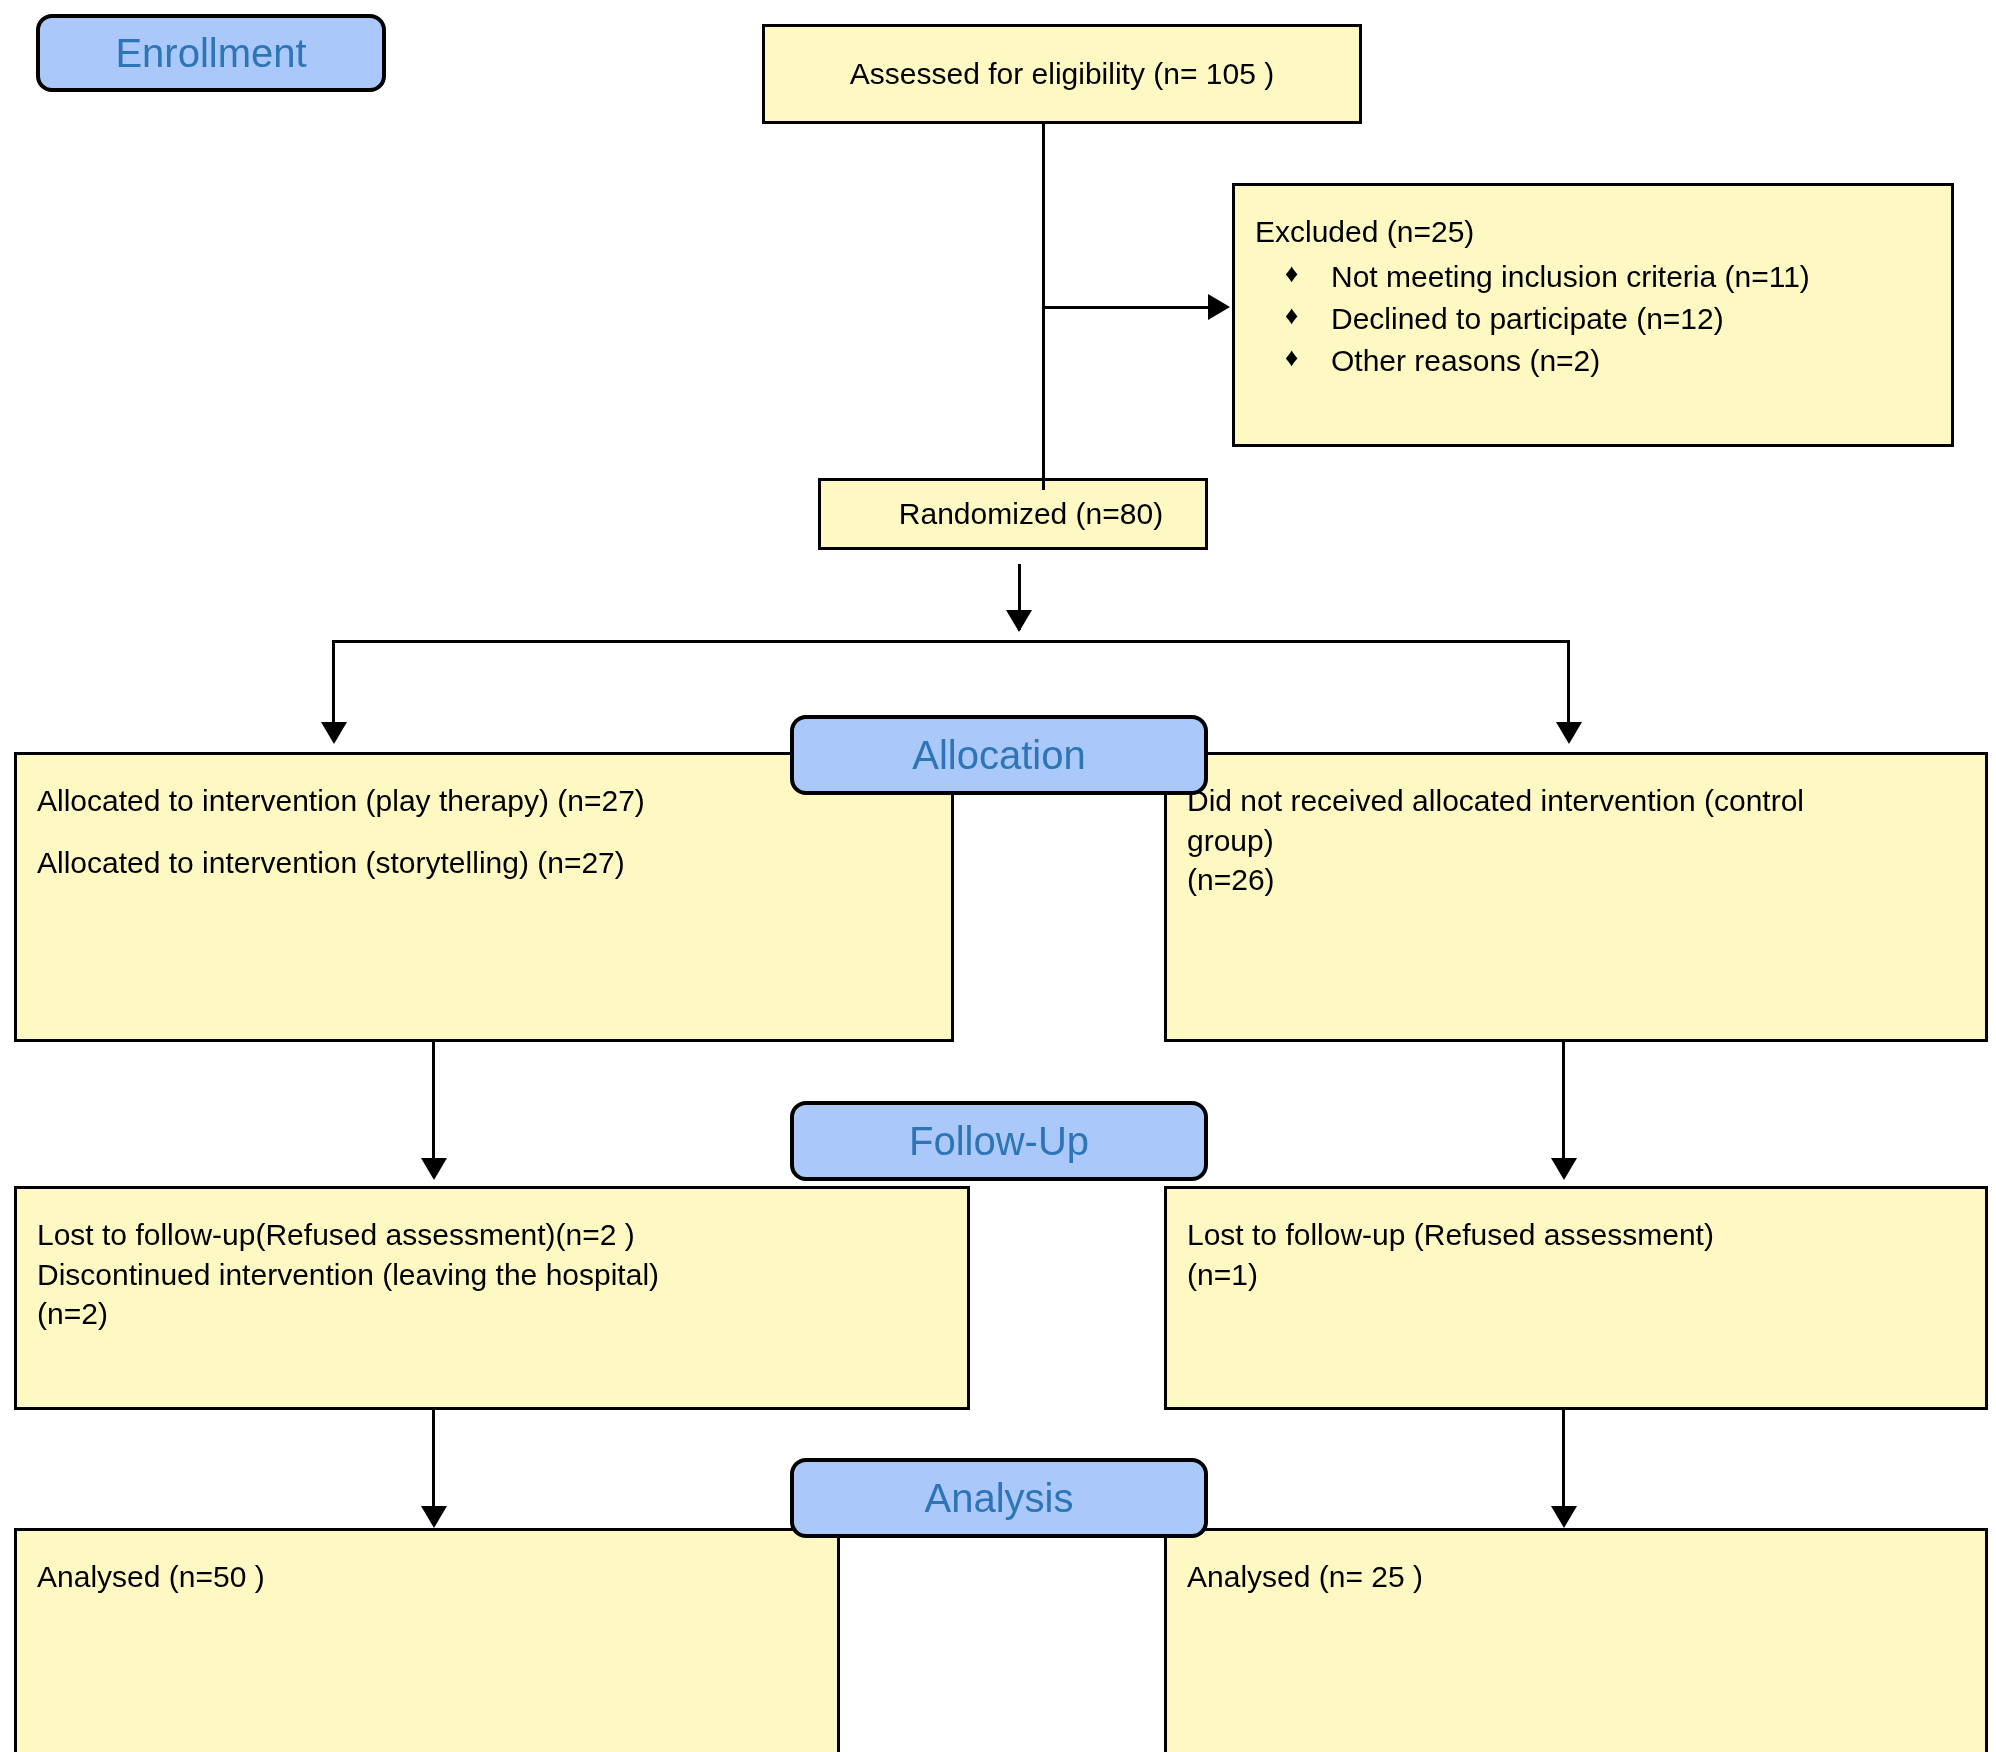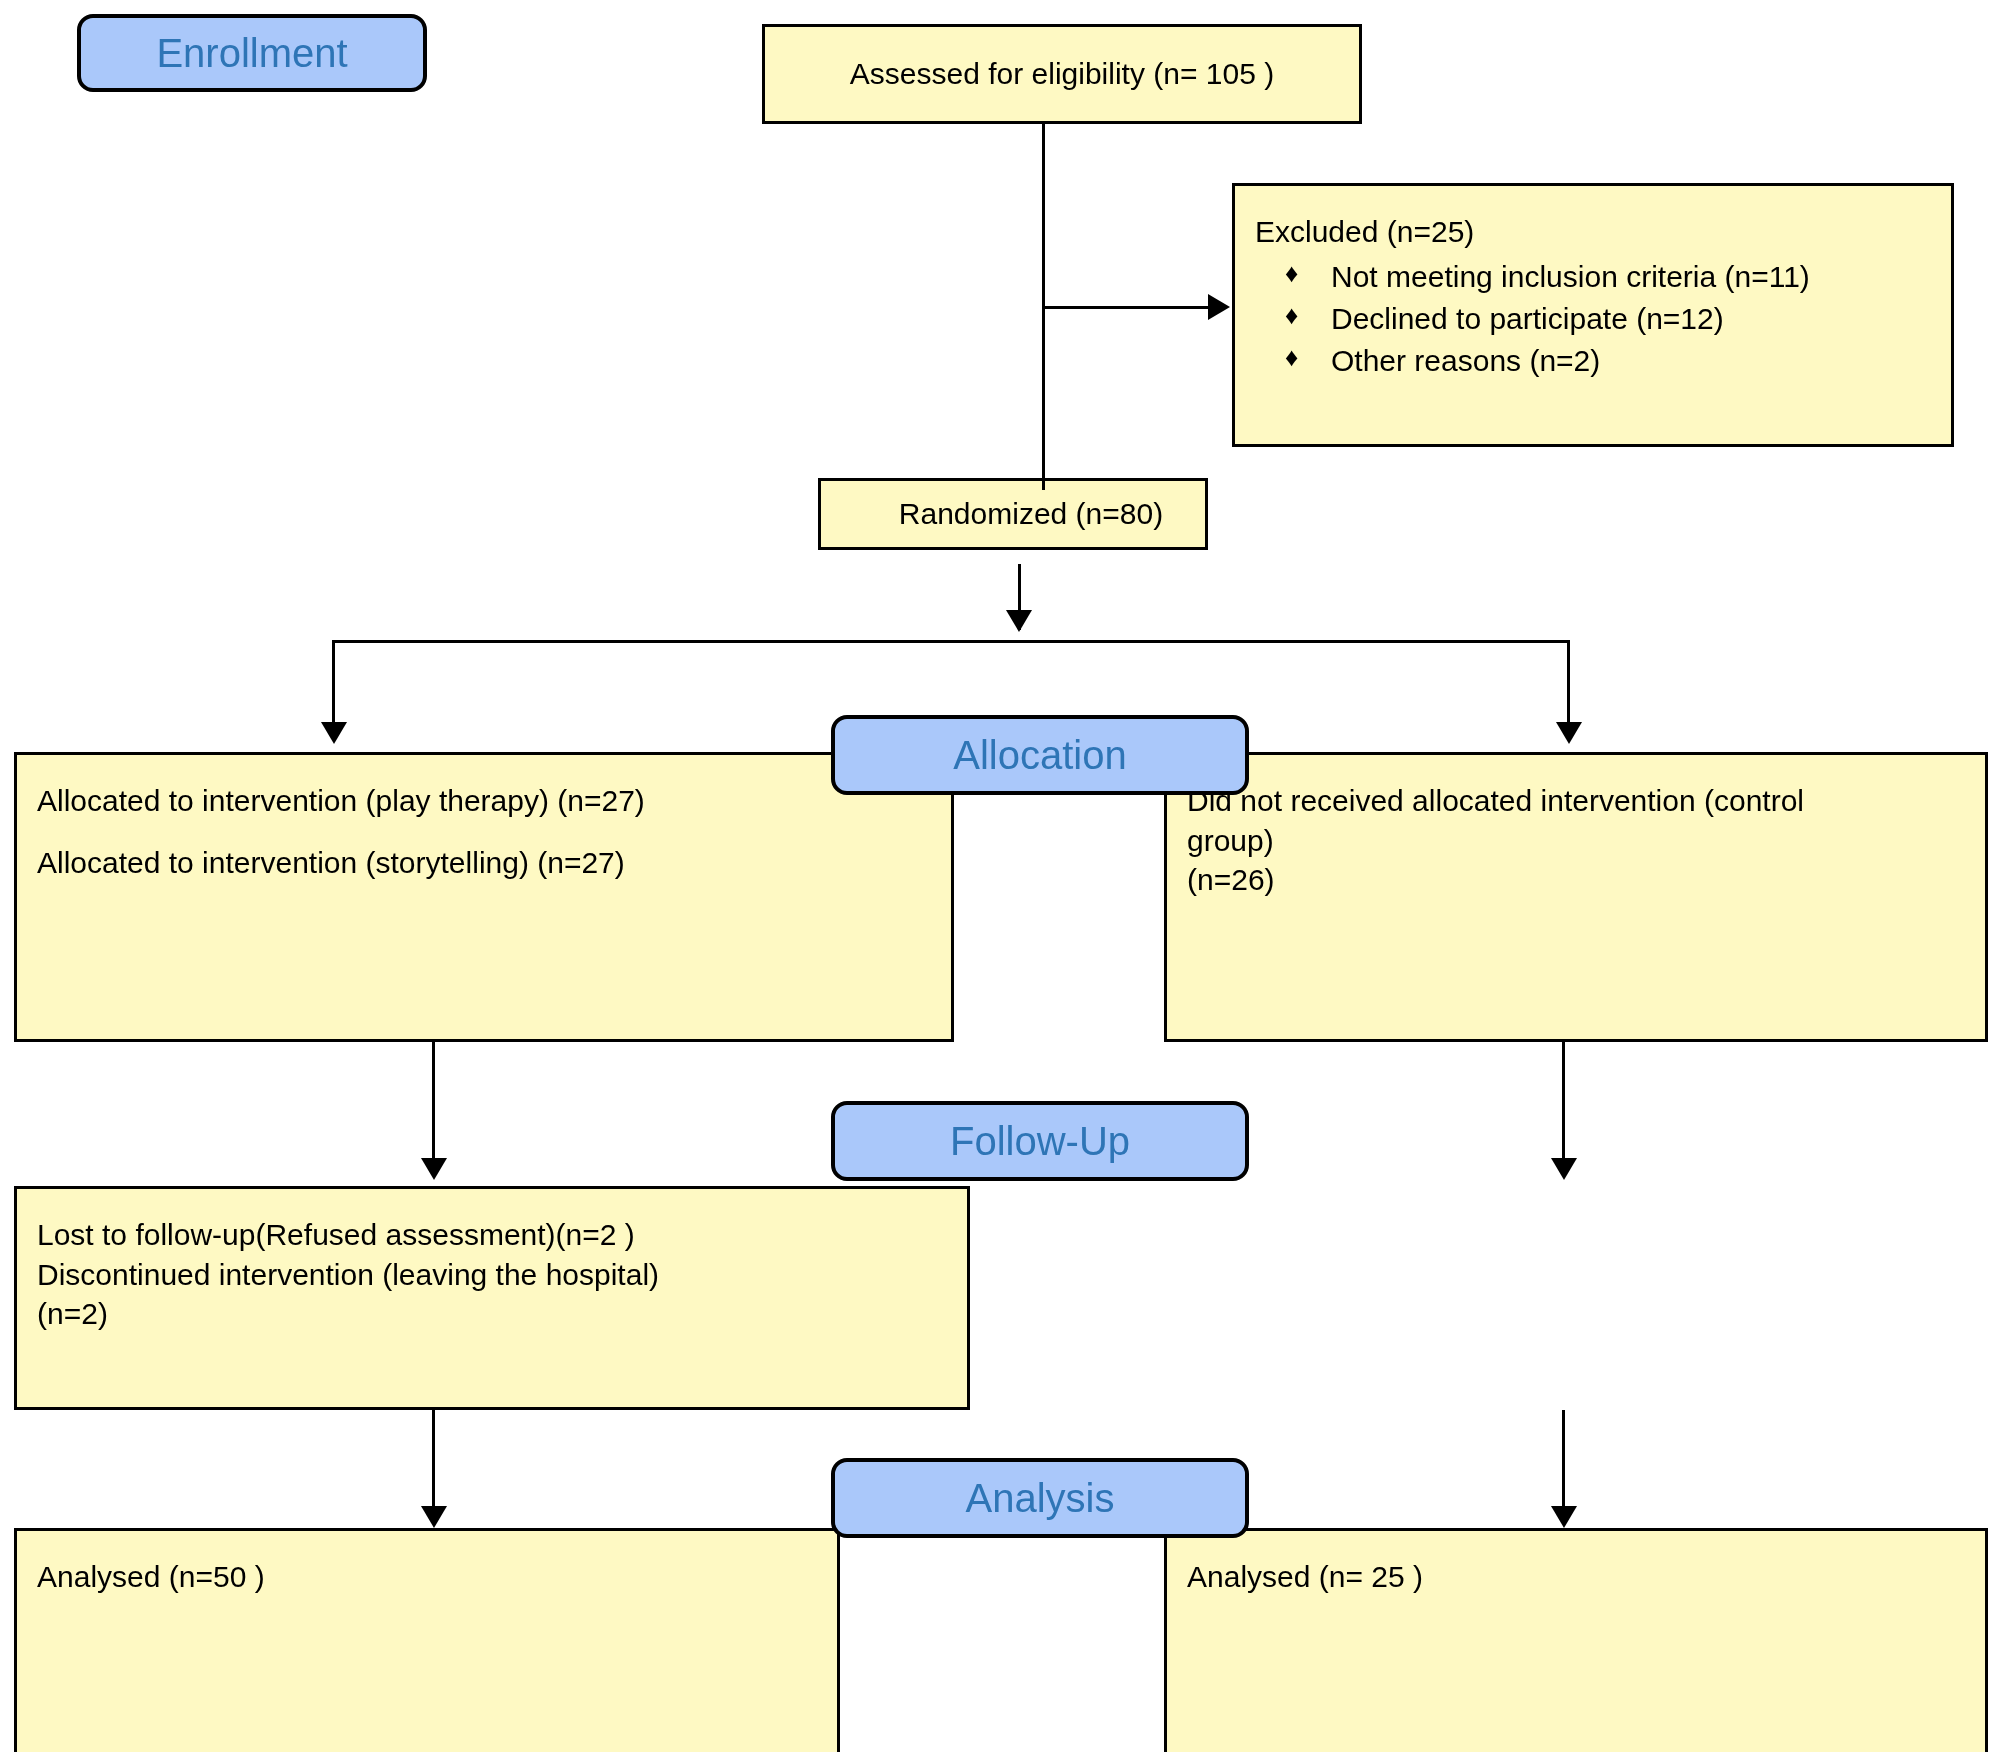--- a/index.html
+++ b/index.html
@@ -28,21 +28,20 @@
     border:4px solid #000000;
     border-radius:16px;
     box-sizing:border-box;
     display:flex;
     align-items:center;
     justify-content:center;
     color:#2e75b6;
     font-size:40px;
     font-family:"Liberation Sans",sans-serif;
     z-index:30;
-    margin-left:41px;
   }
 
   
   .vline{position:absolute;background:#000;width:3px;z-index:5;}
   .hline{position:absolute;background:#000;height:3px;z-index:5;}
   .arrow-down{
     position:absolute;width:0;height:0;z-index:6;
     border-left:13px solid transparent;
     border-right:13px solid transparent;
     border-top:22px solid #000;
@@ -147,20 +146,26 @@
   </div>
 
   <div class="box" style="left:14px;top:1186px;width:956px;height:224px;">
     <div class="pad">
       <span class="ln">Lost to follow-up(Refused assessment)(n=2  )</span>
       <span class="ln">Discontinued intervention (leaving the hospital)</span>
       <span class="ln">(n=2)</span>
     </div>
   </div>
 
+  <div class="box" style="left:1164px;top:1186px;width:824px;height:224px;">
+    <div class="pad">
+      <span class="ln">Lost to follow-up (Refused assessment)</span>
+      <span class="ln"> (n=1)</span>
+    </div>
+  </div>
 
   <div class="vline" style="left:432px;top:1410px;height:114px;"></div>
   <div class="arrow-down" style="left:421px;top:1506px;"></div>
 
   <div class="vline" style="left:1562px;top:1410px;height:114px;"></div>
   <div class="arrow-down" style="left:1551px;top:1506px;"></div>
 
   <div class="pill" style="left:790px;top:1458px;width:418px;height:80px;">
     <span>Analysis</span>
   </div>

